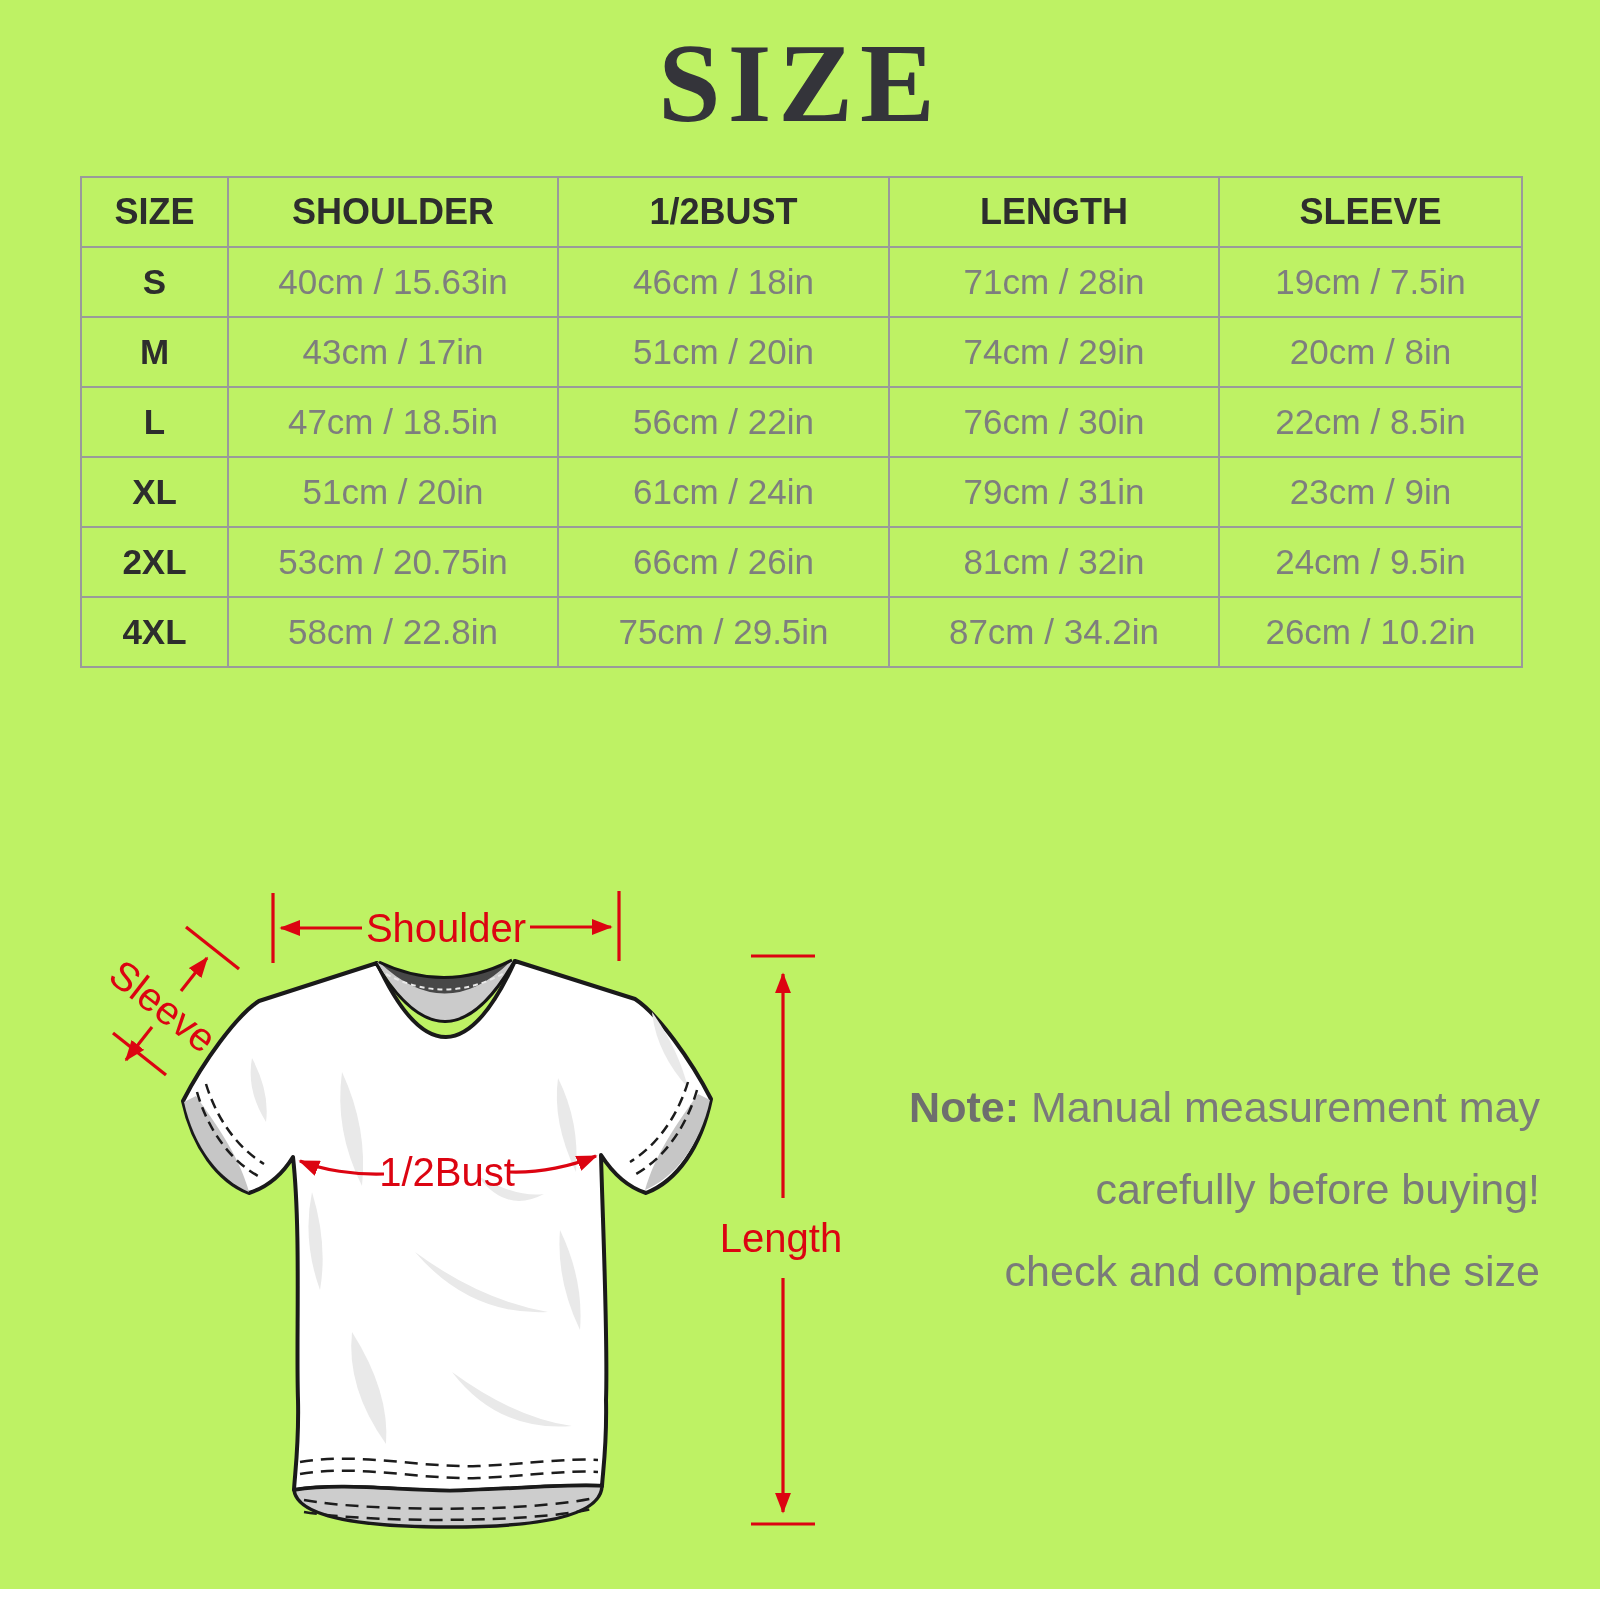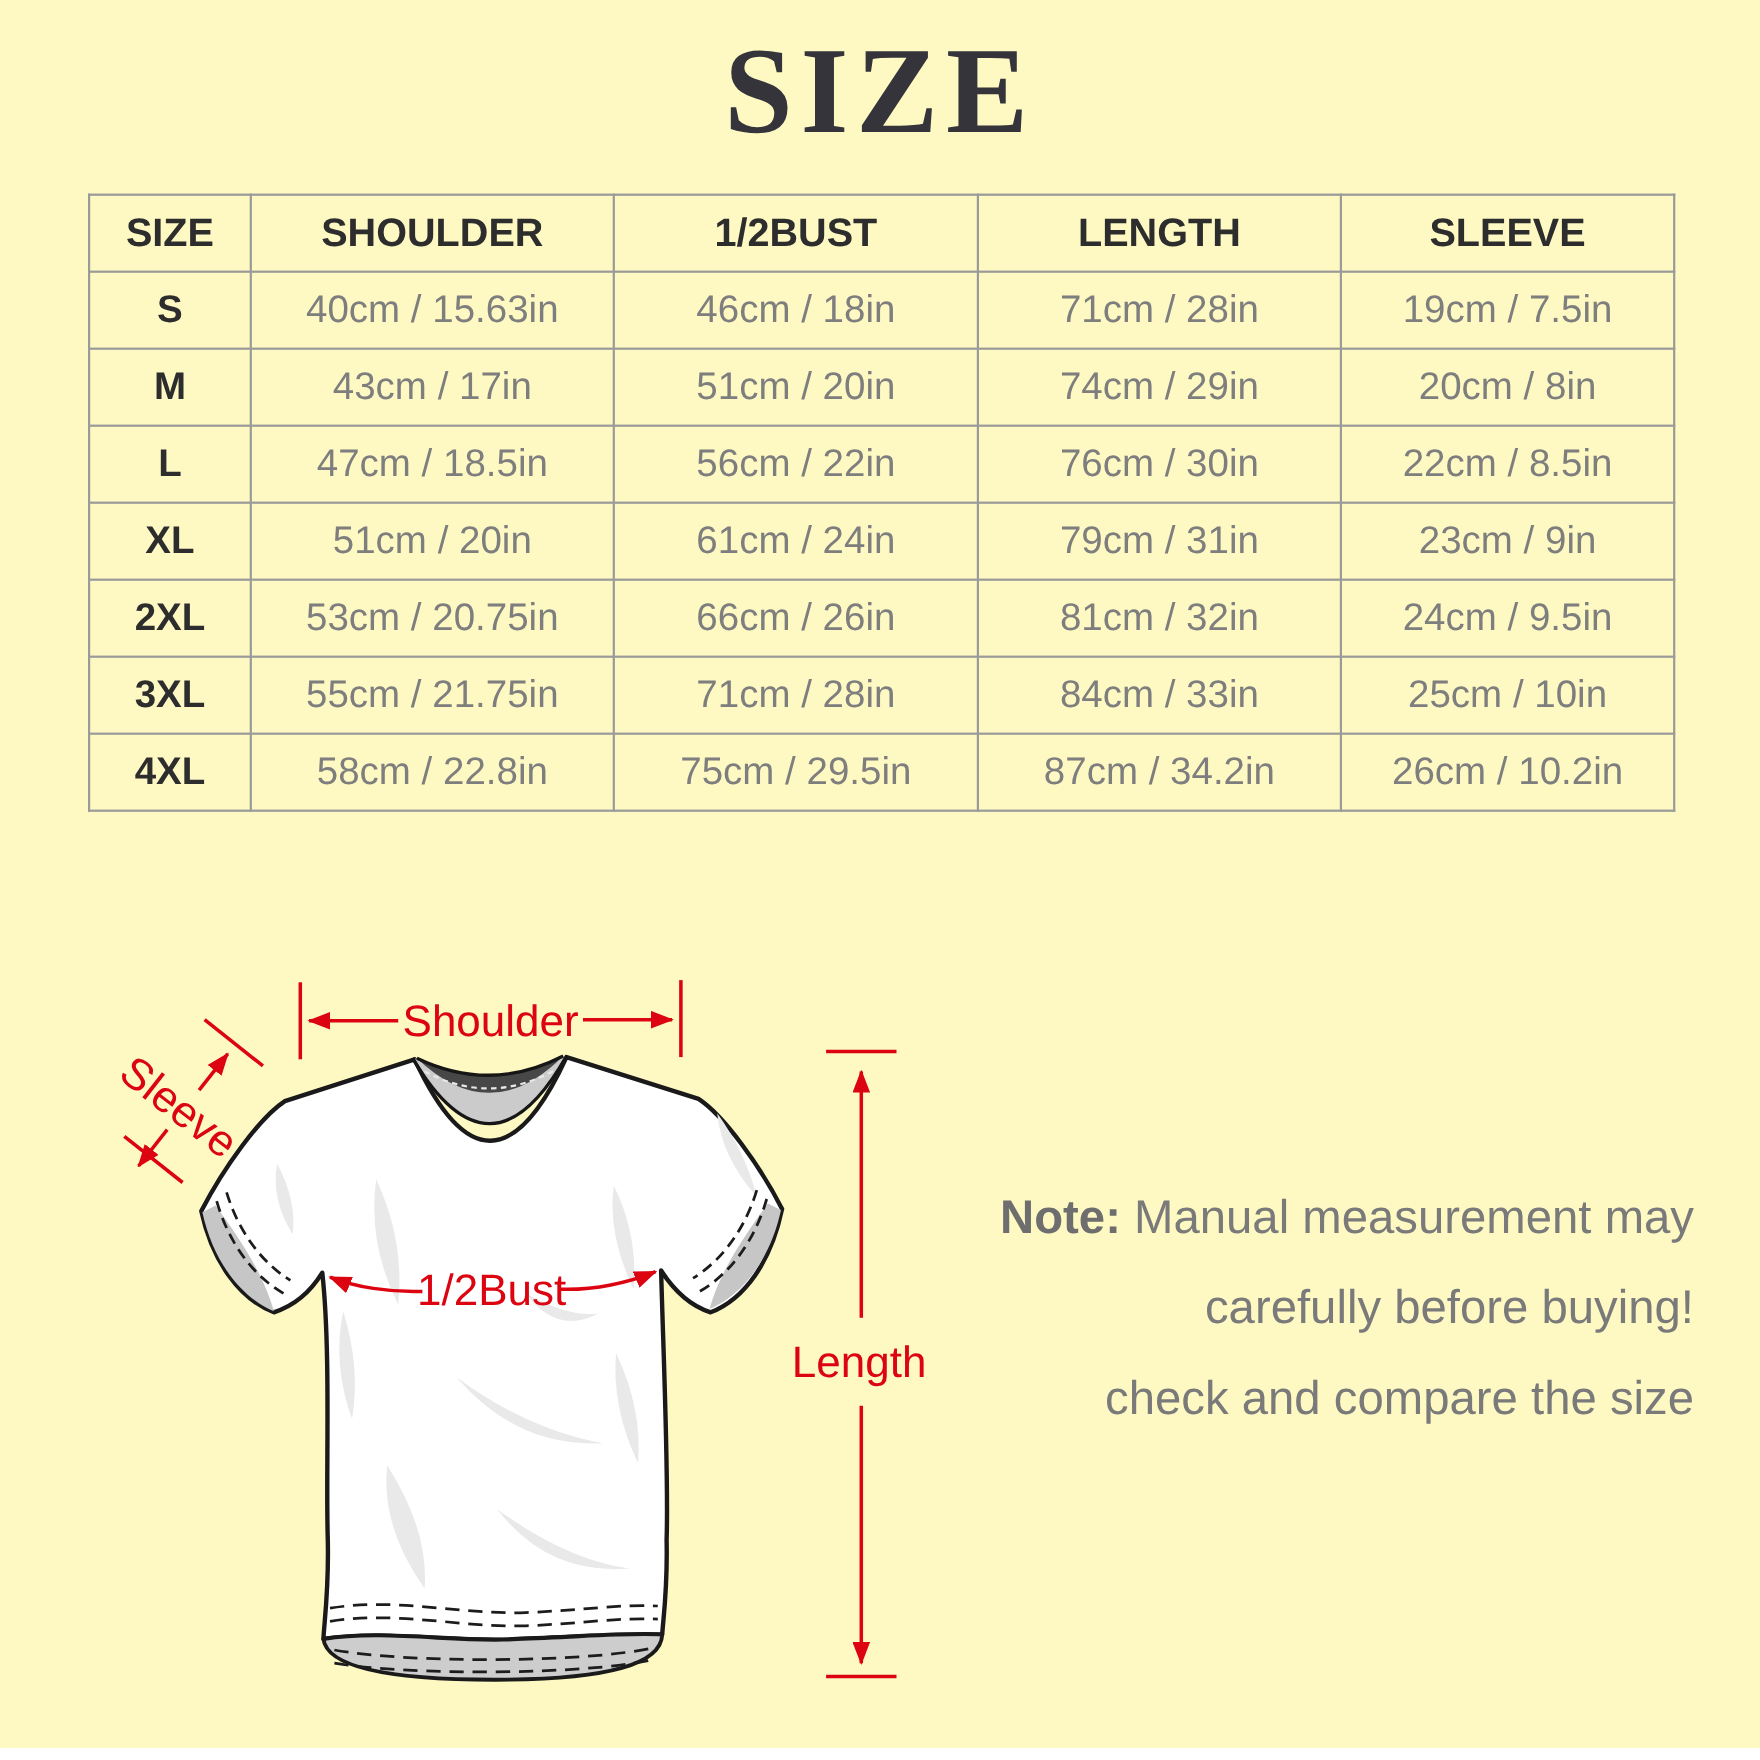--- a/index.html
+++ b/index.html
@@ -1,17 +1,17 @@
 <!DOCTYPE html>
 <html><head>
 <meta charset="utf-8">
 <style>
   html,body{margin:0;padding:0;background:#ffffff;}
   .page{
-    position:relative;width:1600px;height:1589px;background:#fef9c3;
+    position:relative;width:1600px;height:1589px;background:#bef264;
     font-family:"Liberation Sans",sans-serif;overflow:hidden;
   }
   .title{
     position:absolute;left:0;top:22px;width:1600px;text-align:center;
     font-family:"Liberation Serif",serif;font-weight:bold;
     font-size:112px;letter-spacing:7px;color:#34343a;line-height:1.1;
   }
   table.size-table{
     position:absolute;left:80px;top:176px;width:1441px;
     border-collapse:collapse;table-layout:fixed;
@@ -83,27 +83,20 @@
         <td>61cm / 24in</td>
         <td>79cm / 31in</td>
         <td>23cm / 9in</td>
       </tr>
       <tr>
         <td class="size-cell">2XL</td>
         <td>53cm / 20.75in</td>
         <td>66cm / 26in</td>
         <td>81cm / 32in</td>
         <td>24cm / 9.5in</td>
-      </tr>
-      <tr>
-        <td class="size-cell">3XL</td>
-        <td>55cm / 21.75in</td>
-        <td>71cm / 28in</td>
-        <td>84cm / 33in</td>
-        <td>25cm / 10in</td>
       </tr>
       <tr>
         <td class="size-cell">4XL</td>
         <td>58cm / 22.8in</td>
         <td>75cm / 29.5in</td>
         <td>87cm / 34.2in</td>
         <td>26cm / 10.2in</td>
       </tr>
     </tbody>
   </table>

